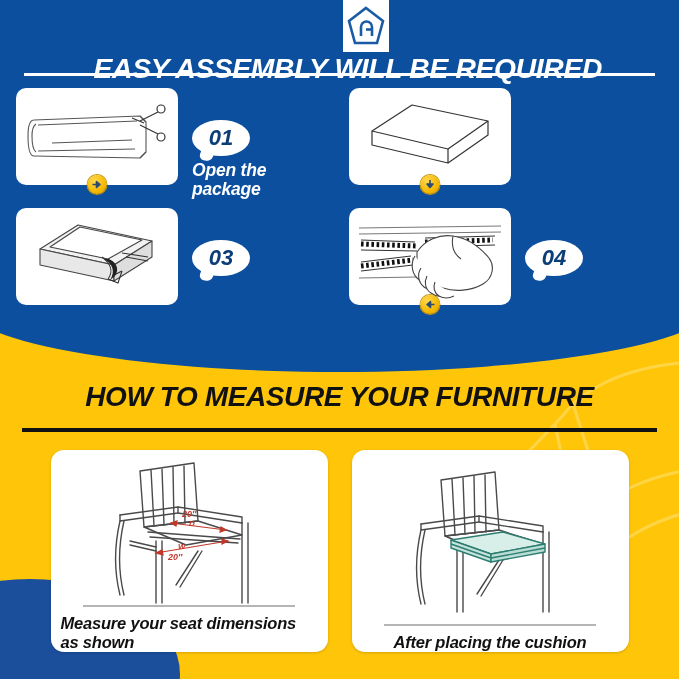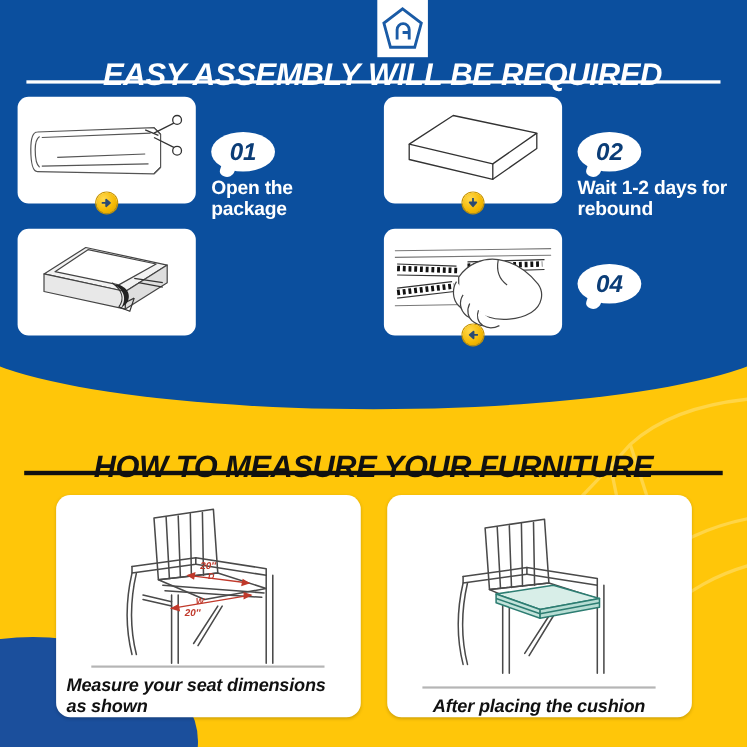--- a/index.html
+++ b/index.html
@@ -70,28 +70,28 @@
     display:flex;align-items:center;justify-content:center;
     color:#0b3d77;font-weight:bold;font-style:italic;font-size:22px;
     margin-bottom:5px;
     margin-top:28px;
   }
   .num-bubble:after{
     content:"";position:absolute;left:8px;bottom:-5px;width:13px;height:11px;
     background:#ffffff;border-radius:0 0 60% 40%;transform:rotate(18deg);
   }
   .step-label{
-    color:#ffffff;font-weight:bold;font-size:17.5px;
+    color:#ffffff;font-weight:bold;font-style:italic;font-size:17.5px;
     line-height:19px;letter-spacing:-0.2px;max-width:165px;
   }
 
   
   .measure-title{
     position:absolute;left:0;top:381px;width:679px;text-align:center;z-index:5;
-    color:#111111;font-weight:bold;font-style:italic;font-size:28px;letter-spacing:-0.4px;margin-top:28px;
+    color:#111111;font-weight:bold;font-style:italic;font-size:28px;letter-spacing:-0.4px;
   }
   .measure-rule{
     position:absolute;left:22px;top:428px;width:635px;height:4px;background:#111111;z-index:5;
   }
 
   .cards{position:absolute;left:0;top:450px;width:679px;height:210px;z-index:5;
          display:flex;justify-content:center;gap:24px;}
   .info-card{
     width:277px;height:202px;background:#ffffff;border-radius:13px;
     display:flex;flex-direction:column;align-items:center;
@@ -183,24 +183,20 @@
               <path d="M12 36 L12 50 L88 68 L88 54"></path>
               <path d="M128 26 L128 40 L88 68"></path>
             </g>
           </svg>
           <div class="arrow-badge pos-center">
             <svg width="11" height="11" viewBox="0 0 11 11">
               <path d="M5.5 1 L5.5 7 M2.5 5 L5.5 8.5 L8.5 5 Z" fill="#2c4a72" stroke="#2c4a72" stroke-width="1.6" stroke-linejoin="round"></path>
             </svg>
           </div>
         </div>
-        <div class="step-text">
-          <div class="num-bubble">02</div>
-          <div class="step-label">Wait 1-2 days for rebound</div>
-        </div>
       </div>
     </div>
 
     <div class="step-row">
 
       <div class="step step-3">
         <div class="step-card">
           <svg width="150" height="88" viewBox="0 0 150 88">
             <g fill="#f2f2f2" stroke="#444" stroke-width="1.1" stroke-linejoin="round">
               <polygon points="56,12 130,28 92,52 18,36"></polygon>
@@ -215,20 +211,21 @@
               <path d="M80 44 C88 50 92 58 86 66"></path>
               <path d="M92 62 L100 58"></path>
               <path d="M86 66 L96 70 L100 58"></path>
               <path d="M100 40 L126 44"></path>
               <path d="M104 44 L126 48"></path>
             </g>
             <path d="M86 46 C94 48 98 56 93 63 L88 67 C94 58 90 50 82 46 Z" fill="#222"></path>
           </svg>
         </div>
         <div class="step-text">
+          <div class="num-bubble">03</div>
         </div>
       </div>
 
       <div class="step step-4">
         <div class="step-card">
           <svg width="150" height="90" viewBox="0 0 150 90">
             <g fill="none" stroke="#777" stroke-width="1">
               <path d="M4 16 L146 14"></path>
               <path d="M4 22 L146 20"></path>
               <path d="M4 66 L120 64"></path>

